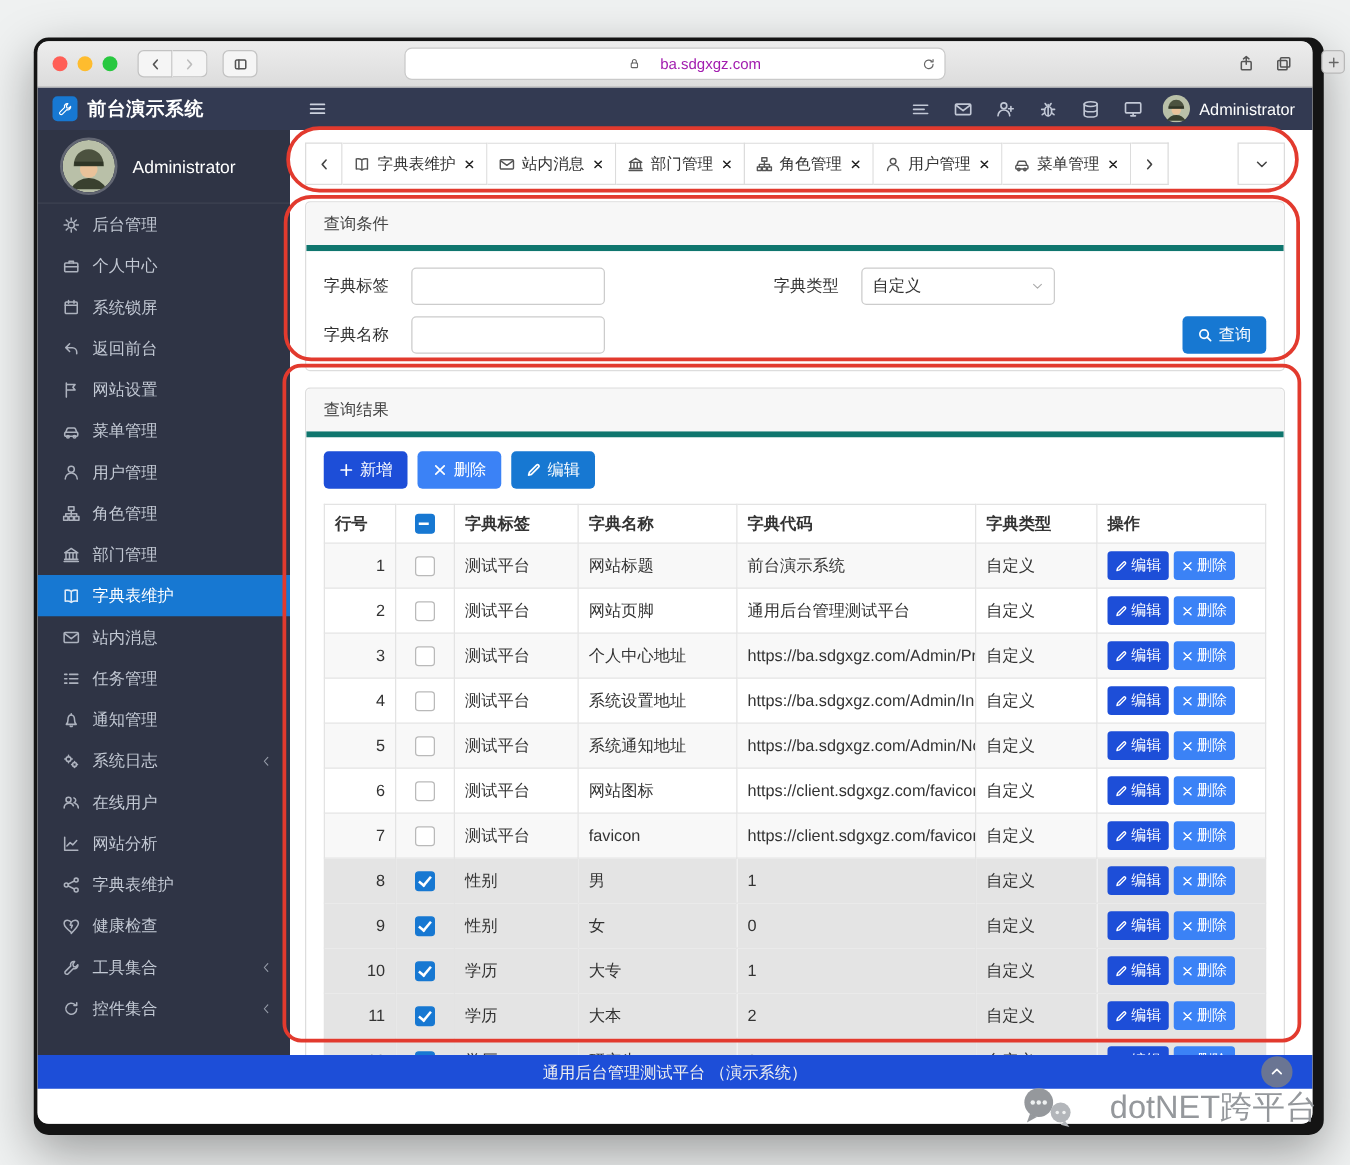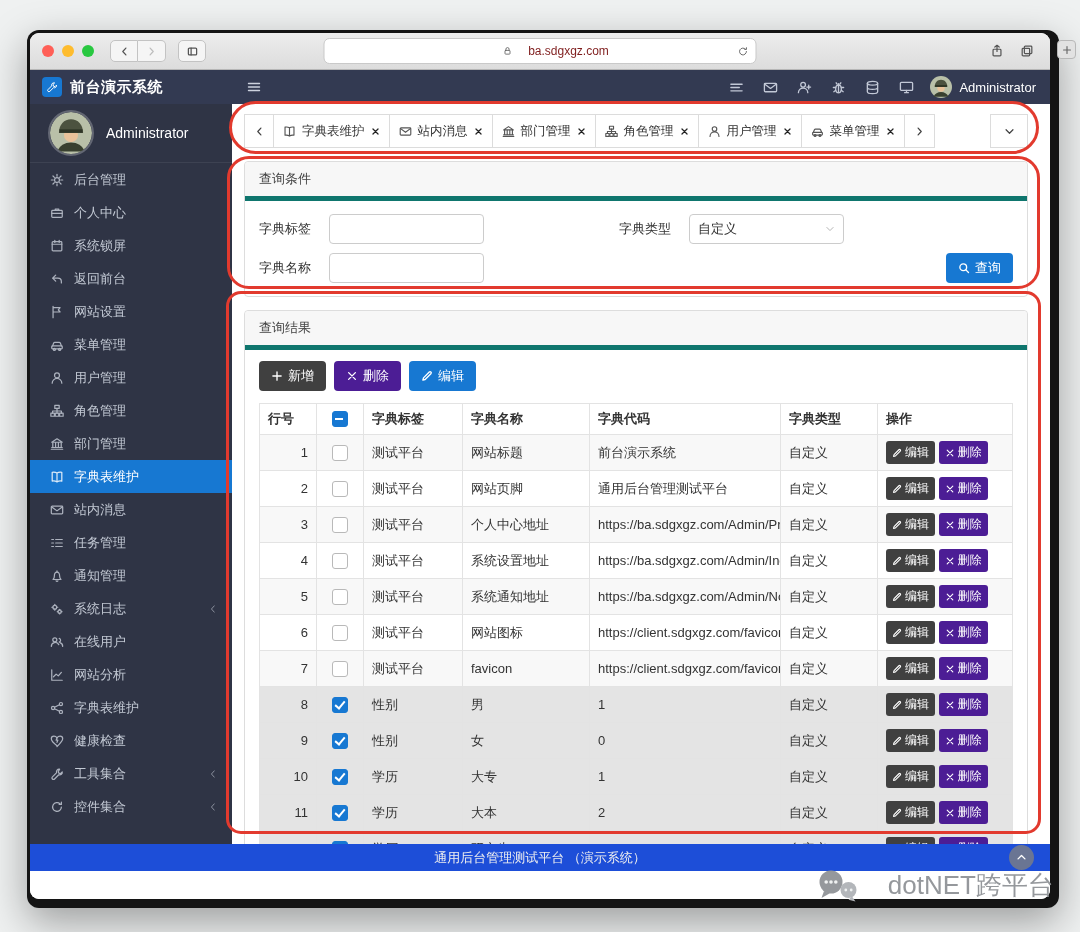--- a/index.html
+++ b/index.html
@@ -15,21 +15,21 @@
   .lights{display:flex;gap:8px;}
   .light{width:12px;height:12px;border-radius:50%;display:inline-block;}
   .light.red{background:#ff5f57;}.light.yellow{background:#febc2e;}.light.green{background:#28c840;}
   .navgrp{display:flex;margin-left:16px;}
   .tbtn{width:28px;height:22px;background:#f5f5f5;border:1px solid #c3c3c3;border-radius:5px;display:flex;align-items:center;justify-content:center;color:#555;padding:0;}
   .navgrp .tbtn+.tbtn{border-left:none;border-radius:0 5px 5px 0;}
   .navgrp .tbtn:first-child{border-radius:5px 0 0 5px;}
   .tbtn.fwd{color:#bdbdbd;}
   .tbtn.side{margin-left:12px;}
   .tbtn .svgic{width:11px;height:11px;stroke-width:1.8;}
-  .urlbar{position:absolute;left:50%;transform:translateX(-50%);width:400px;height:24px;background:#fff;border:1px solid #c9c9c9;border-radius:6px;display:flex;align-items:center;justify-content:center;gap:16px;font-size:12px;color:#7f1d1d;padding-left:31px;}
+  .urlbar{position:absolute;left:50%;transform:translateX(-50%);width:400px;height:24px;background:#fff;border:1px solid #c9c9c9;border-radius:6px;display:flex;align-items:center;justify-content:center;gap:16px;font-size:12px;color:#a21caf;padding-left:31px;}
   .urlbar .lk .svgic{width:10px;height:10px;color:#666;}
   .urlbar .rf{position:absolute;right:7px;}
   .urlbar .rf .svgic{width:11px;height:11px;color:#666;}
   .tb-right{margin-left:auto;display:flex;gap:16px;color:#555;padding-right:4px;}
   .tb-right .svgic{width:14px;height:14px;}
   .win-plus{position:absolute;left:1057px;top:40px;width:19px;height:19px;background:#e2e2e2;border:1px solid #b8b8b8;border-radius:4px;display:flex;align-items:center;justify-content:center;color:#666;padding:0;}
   .win-plus .svgic{width:10px;height:10px;stroke-width:1.8;}
 
   
   .appbar{height:34px;flex:0 0 34px;background:#333a52;display:flex;align-items:center;color:#fff;}
@@ -79,22 +79,22 @@
   .qrow:first-child{margin-top:2px;}
   .qlabel{width:70px;font-size:13px;color:#333;flex:0 0 70px;}
   .qinput{width:155px;height:30px;border:1px solid #ccc;border-radius:4px;padding:0 8px;font-size:13px;box-sizing:border-box;color:#333;background:#fff;}
   .qselect{position:relative;width:155px;height:30px;border:1px solid #ccc;border-radius:4px;font-size:13px;color:#333;display:flex;align-items:center;padding:0 8px;box-sizing:border-box;background:#fff;}
   .qselect .dd{position:absolute;right:8px;color:#aaa;}
   .qselect .dd .svgic{width:10px;height:10px;}
   .qgap{margin-left:135px;}
   .btn{display:inline-flex;align-items:center;gap:5px;border-radius:4px;color:#fff;font-size:13px;padding:6px 12px;border:none;cursor:pointer;font-family:inherit;}
   .btn .svgic{width:12px;height:12px;stroke-width:1.8;}
   .btn.blue{background:#1778d2;}
-  .btn.green{background:#404040;}
-  .btn.red{background:#4c1d95;}
+  .btn.green{background:#1d4ed8;}
+  .btn.red{background:#3b82f6;}
   .btn.xs{padding:3px 6px;font-size:12px;gap:3px;border-radius:3px;}
   .btn.xs .svgic{width:10px;height:10px;}
   .q-search{margin-left:auto;}
   .tool-btns{display:flex;gap:8px;margin-bottom:12px;}
 
   
   table.grid{width:100%;border-collapse:collapse;table-layout:fixed;font-size:13px;color:#333;}
   .grid th,.grid td{border:1px solid #e3e3e3;padding:6px 8px;text-align:left;overflow:hidden;white-space:nowrap;}
   .grid th{font-weight:bold;}
   .grid .c-no{width:40px;text-align:right;}

